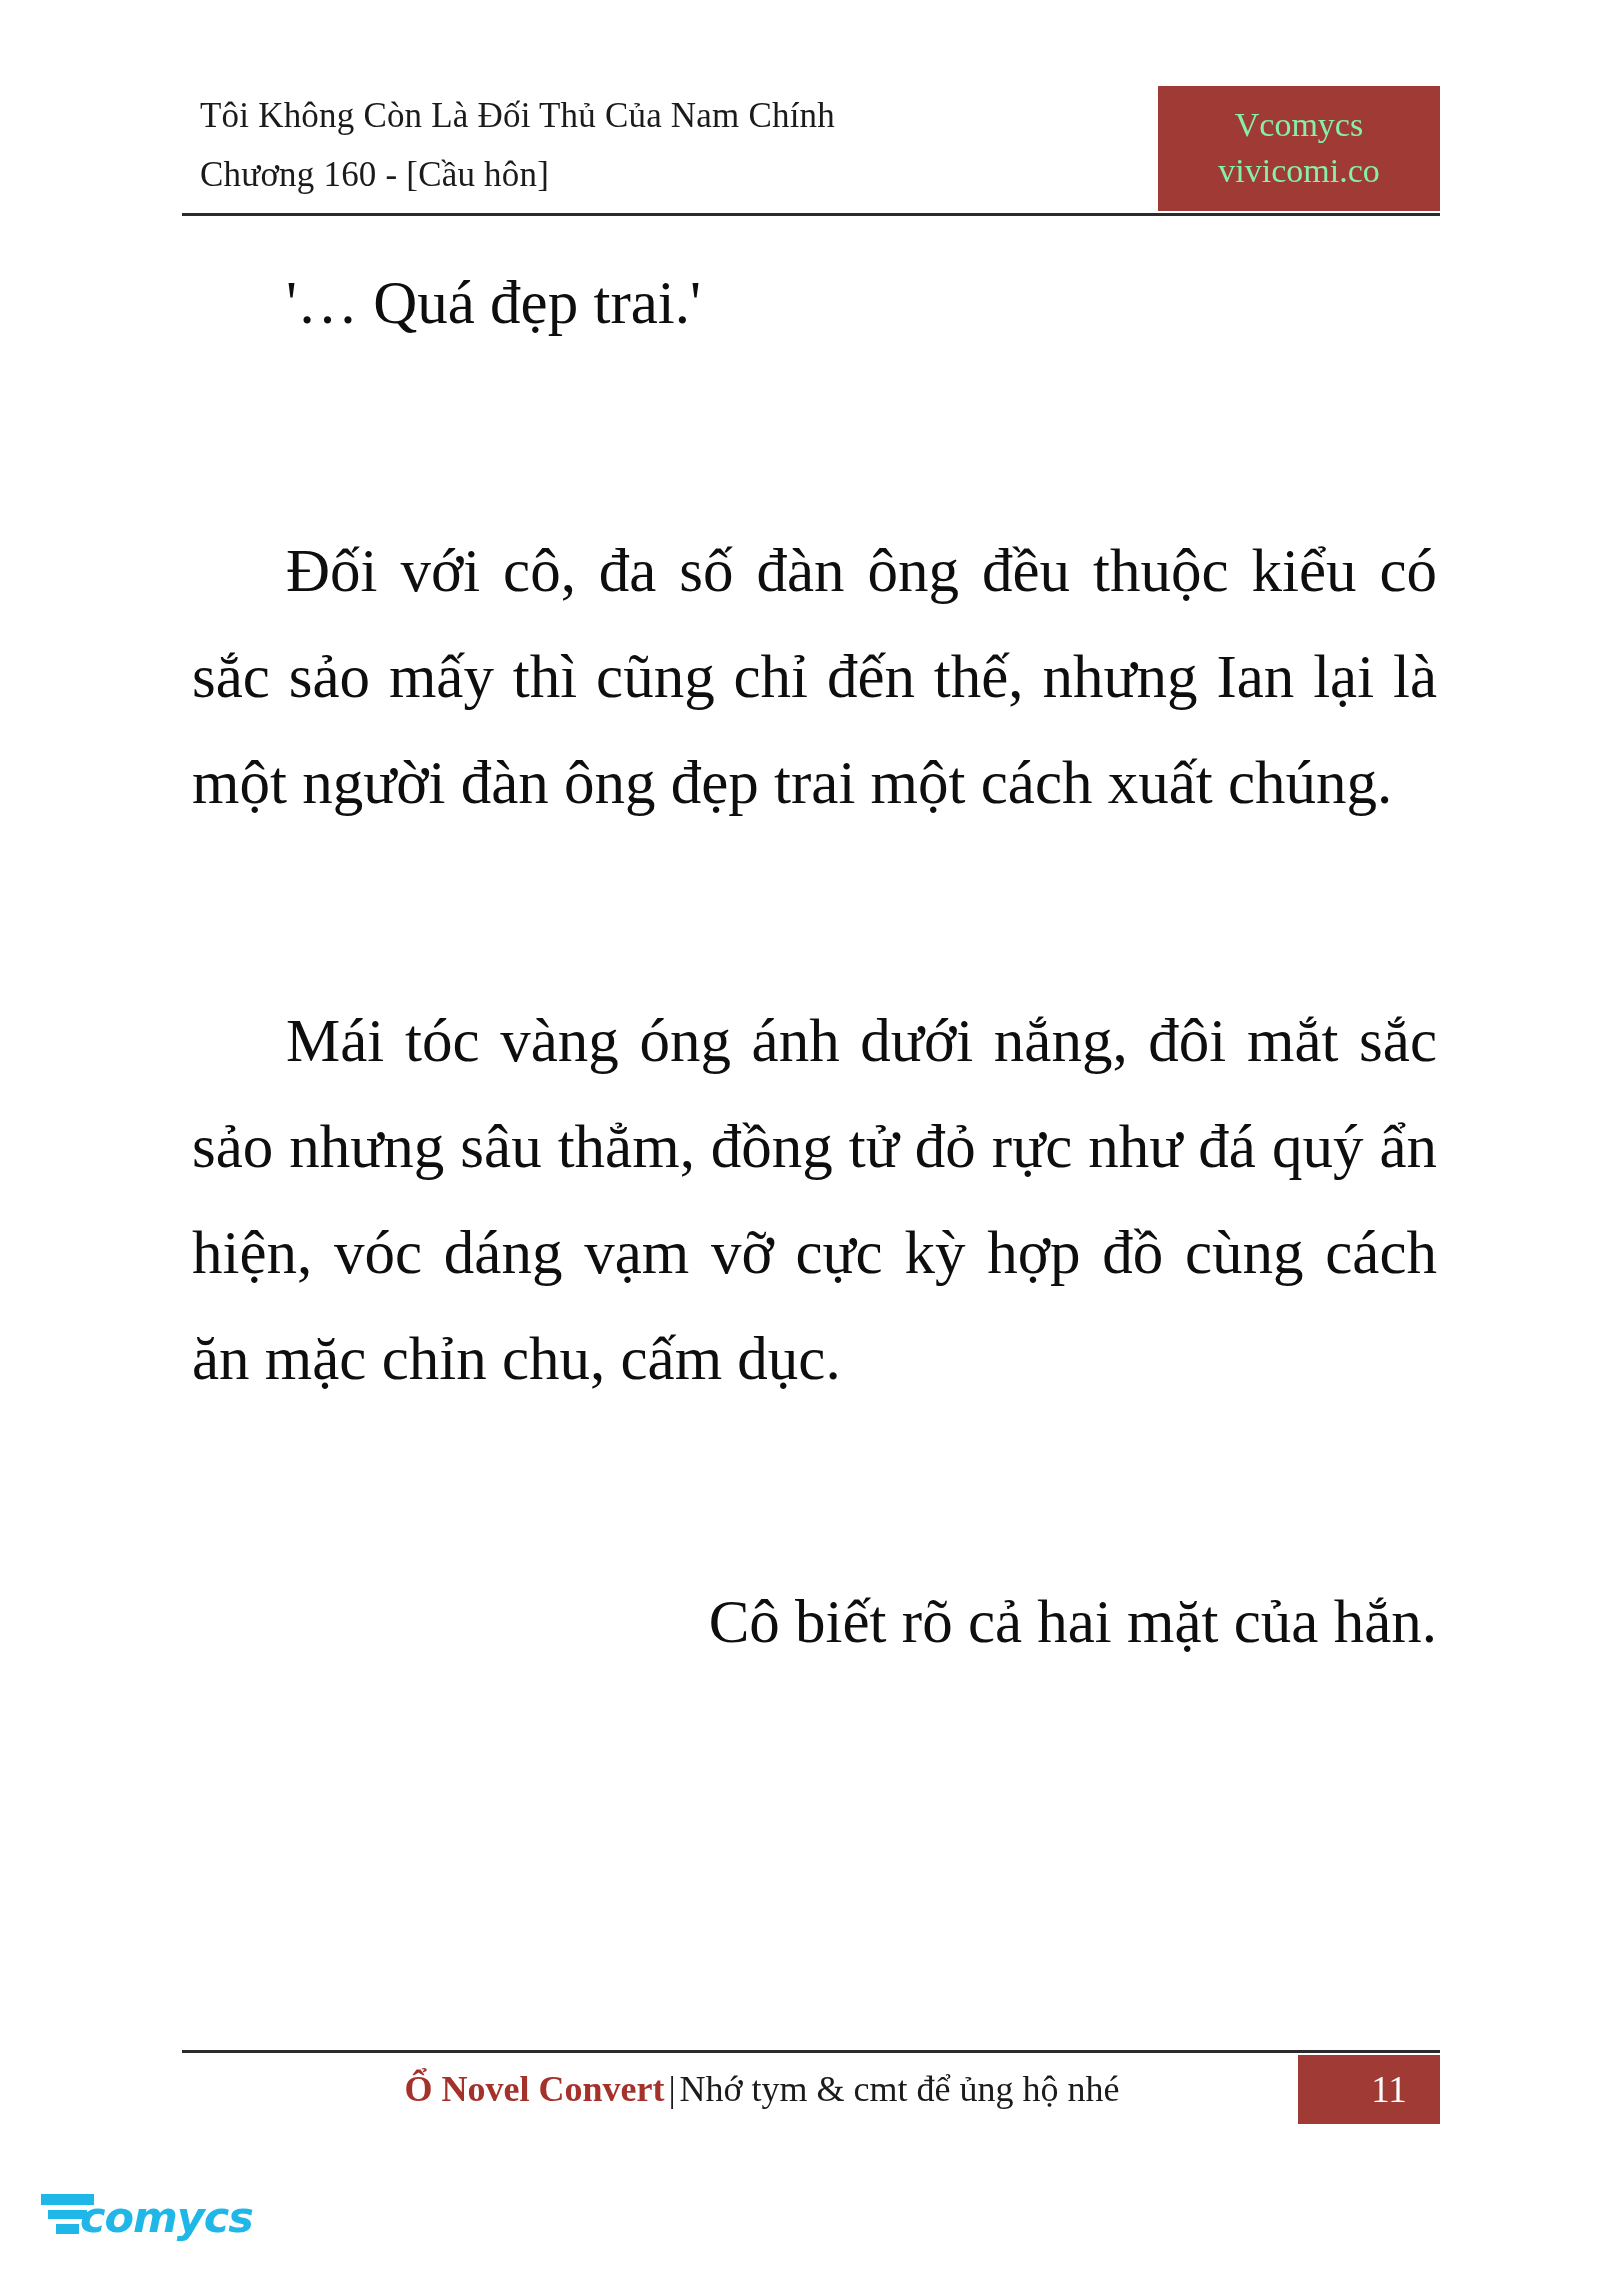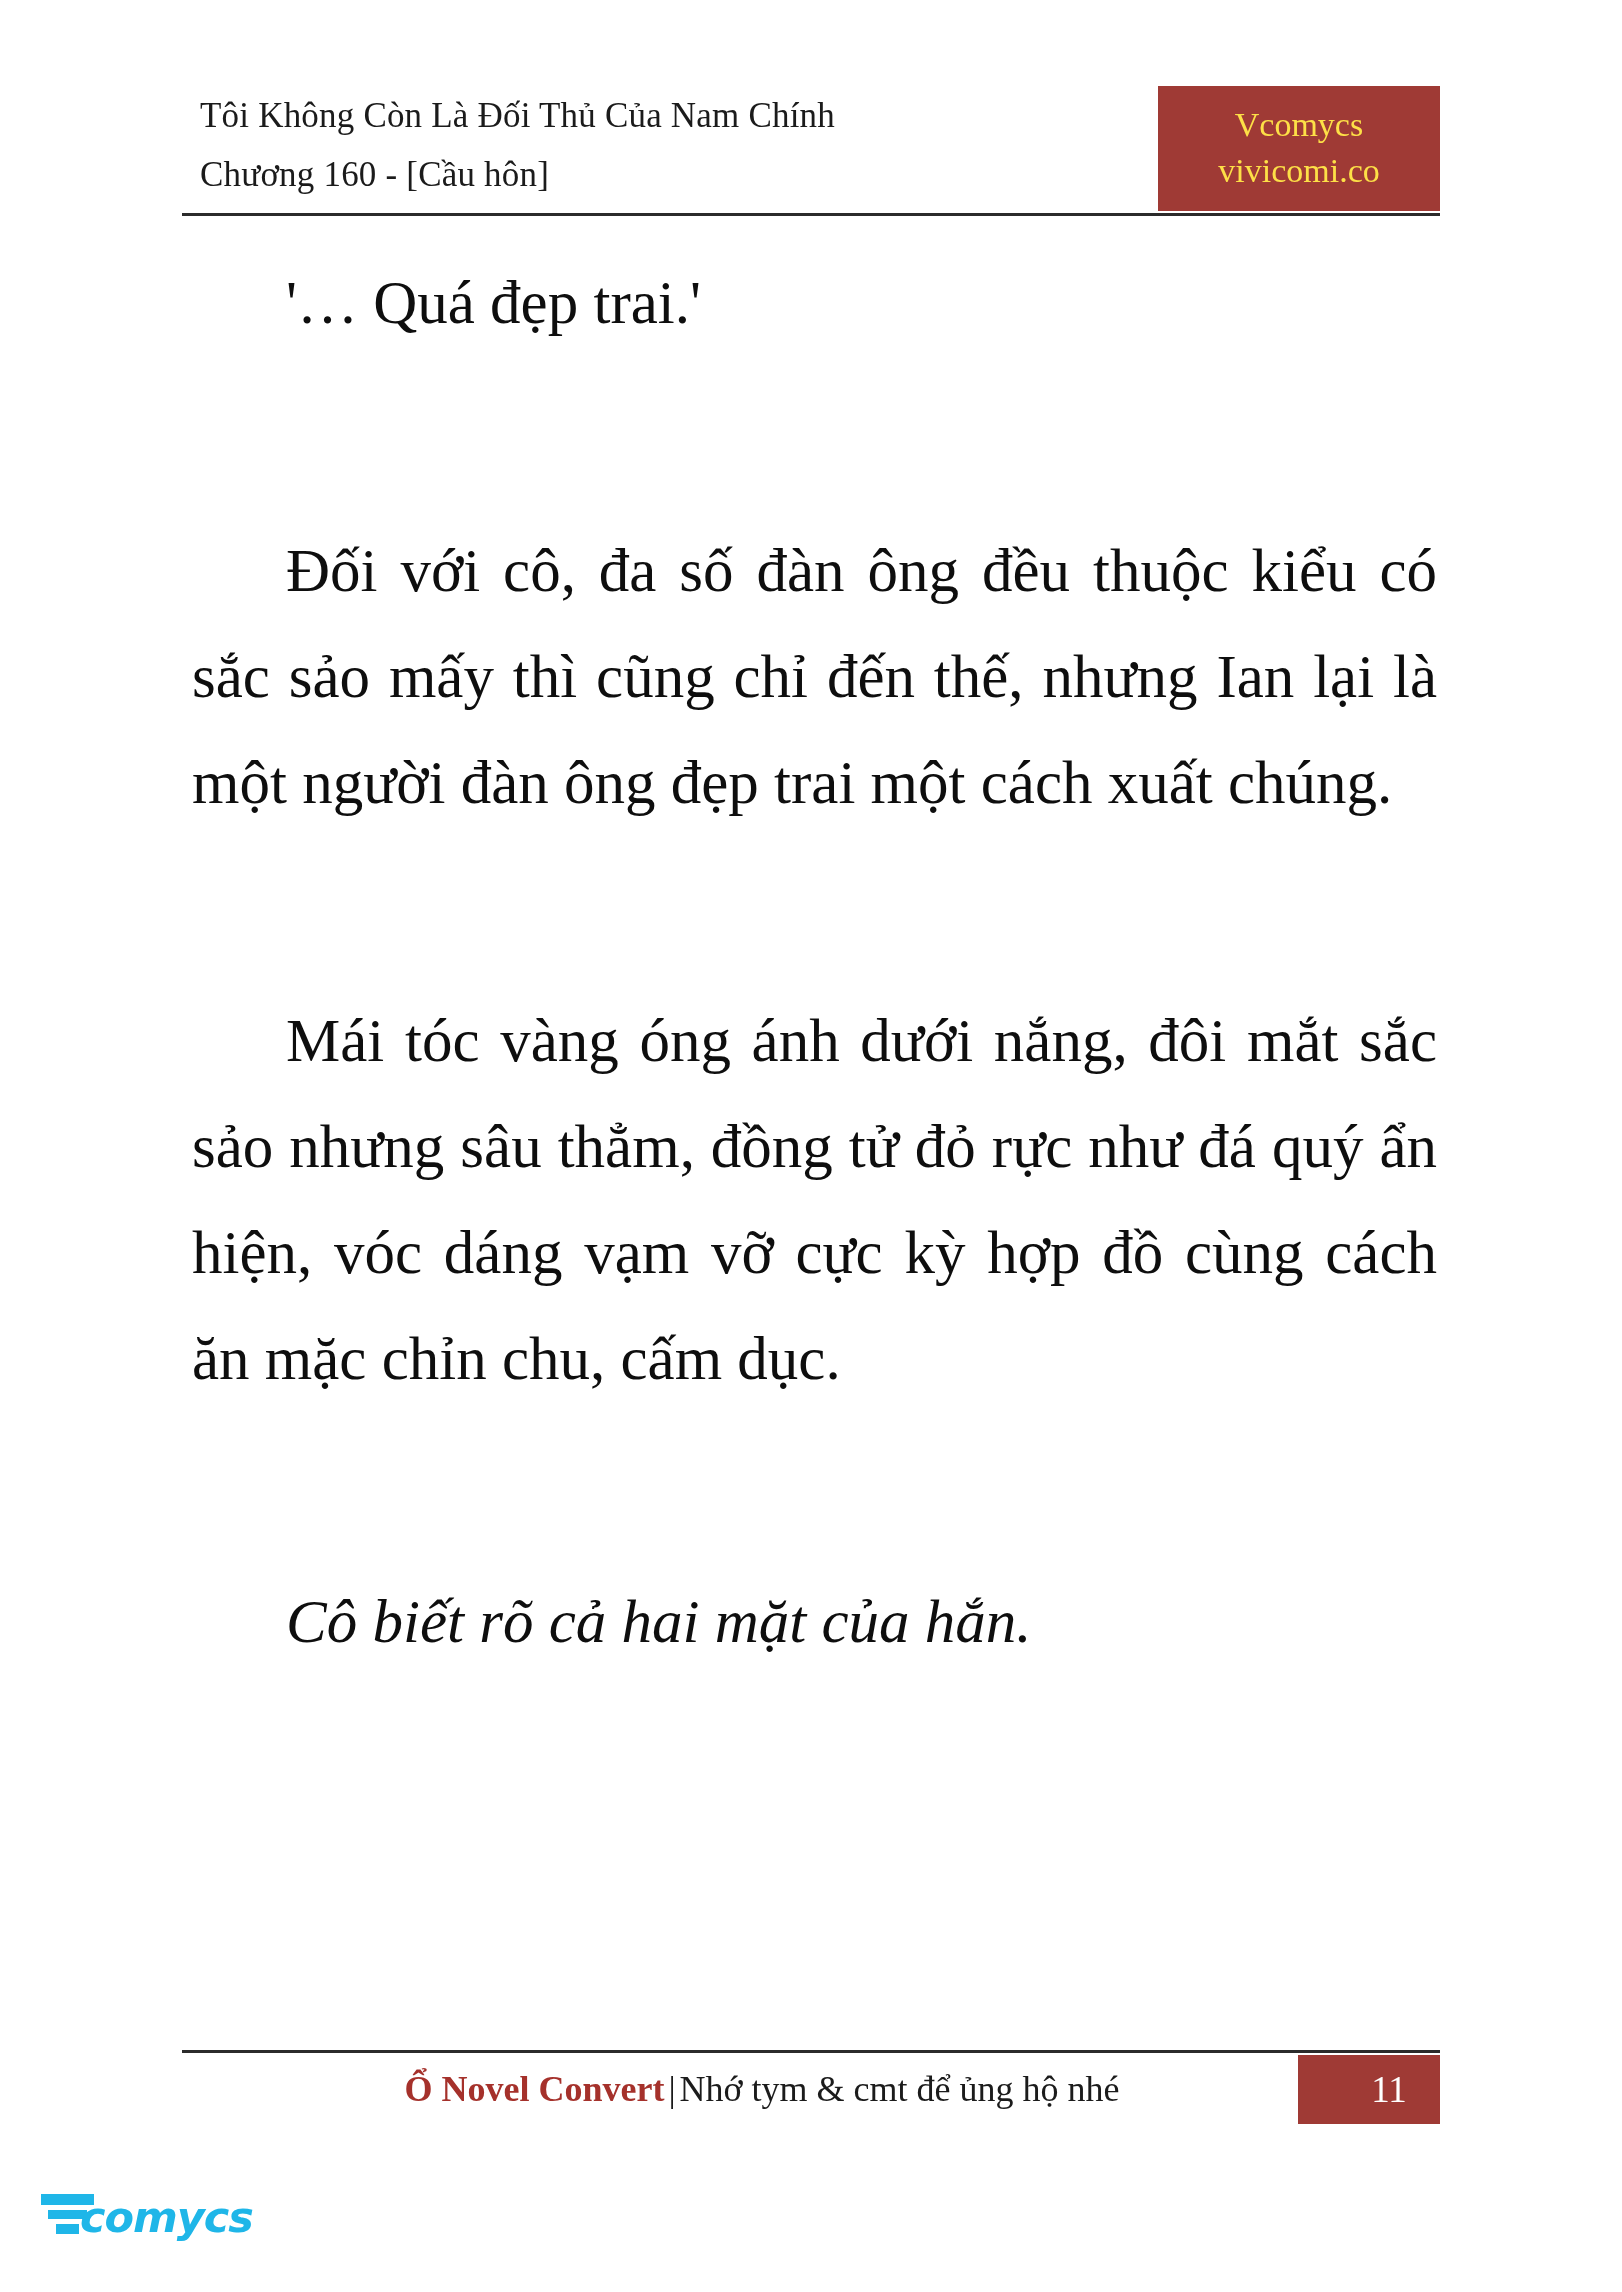--- a/index.html
+++ b/index.html
@@ -52,21 +52,21 @@
   .header-title-line2 {
     white-space: nowrap;
   }
   .brand-badge {
     position: absolute;
     right: 0;
     top: 0;
     width: 282px;
     height: 125px;
     background: #9f3a35;
-    color: #fde047;
+    color: #86efac;
     text-align: center;
     font-size: 34px;
     line-height: 46px;
     padding-top: 15.7px;
     box-sizing: border-box;
   }
   .brand-badge div { white-space: nowrap; }
 
   
   .content {
@@ -83,21 +83,21 @@
     text-align: justify;
     text-justify: inter-word;
   }
   p.para.indent {
     text-indent: 94px;
   }
   p.gap-1 { margin-top: 0; }
   p.gap-2 { margin-top: 162px; }
   p.gap-3 { margin-top: 152px; }
   p.gap-4 { margin-top: 157px; }
-  p.last-line { text-align: left; font-style: italic; }
+  p.last-line { text-align: right; }
 
   
   .footer {
     position: absolute;
     left: 182px;
     top: 2050px;
     width: 1258px;
     height: 76px;
   }
   .footer-rule {

